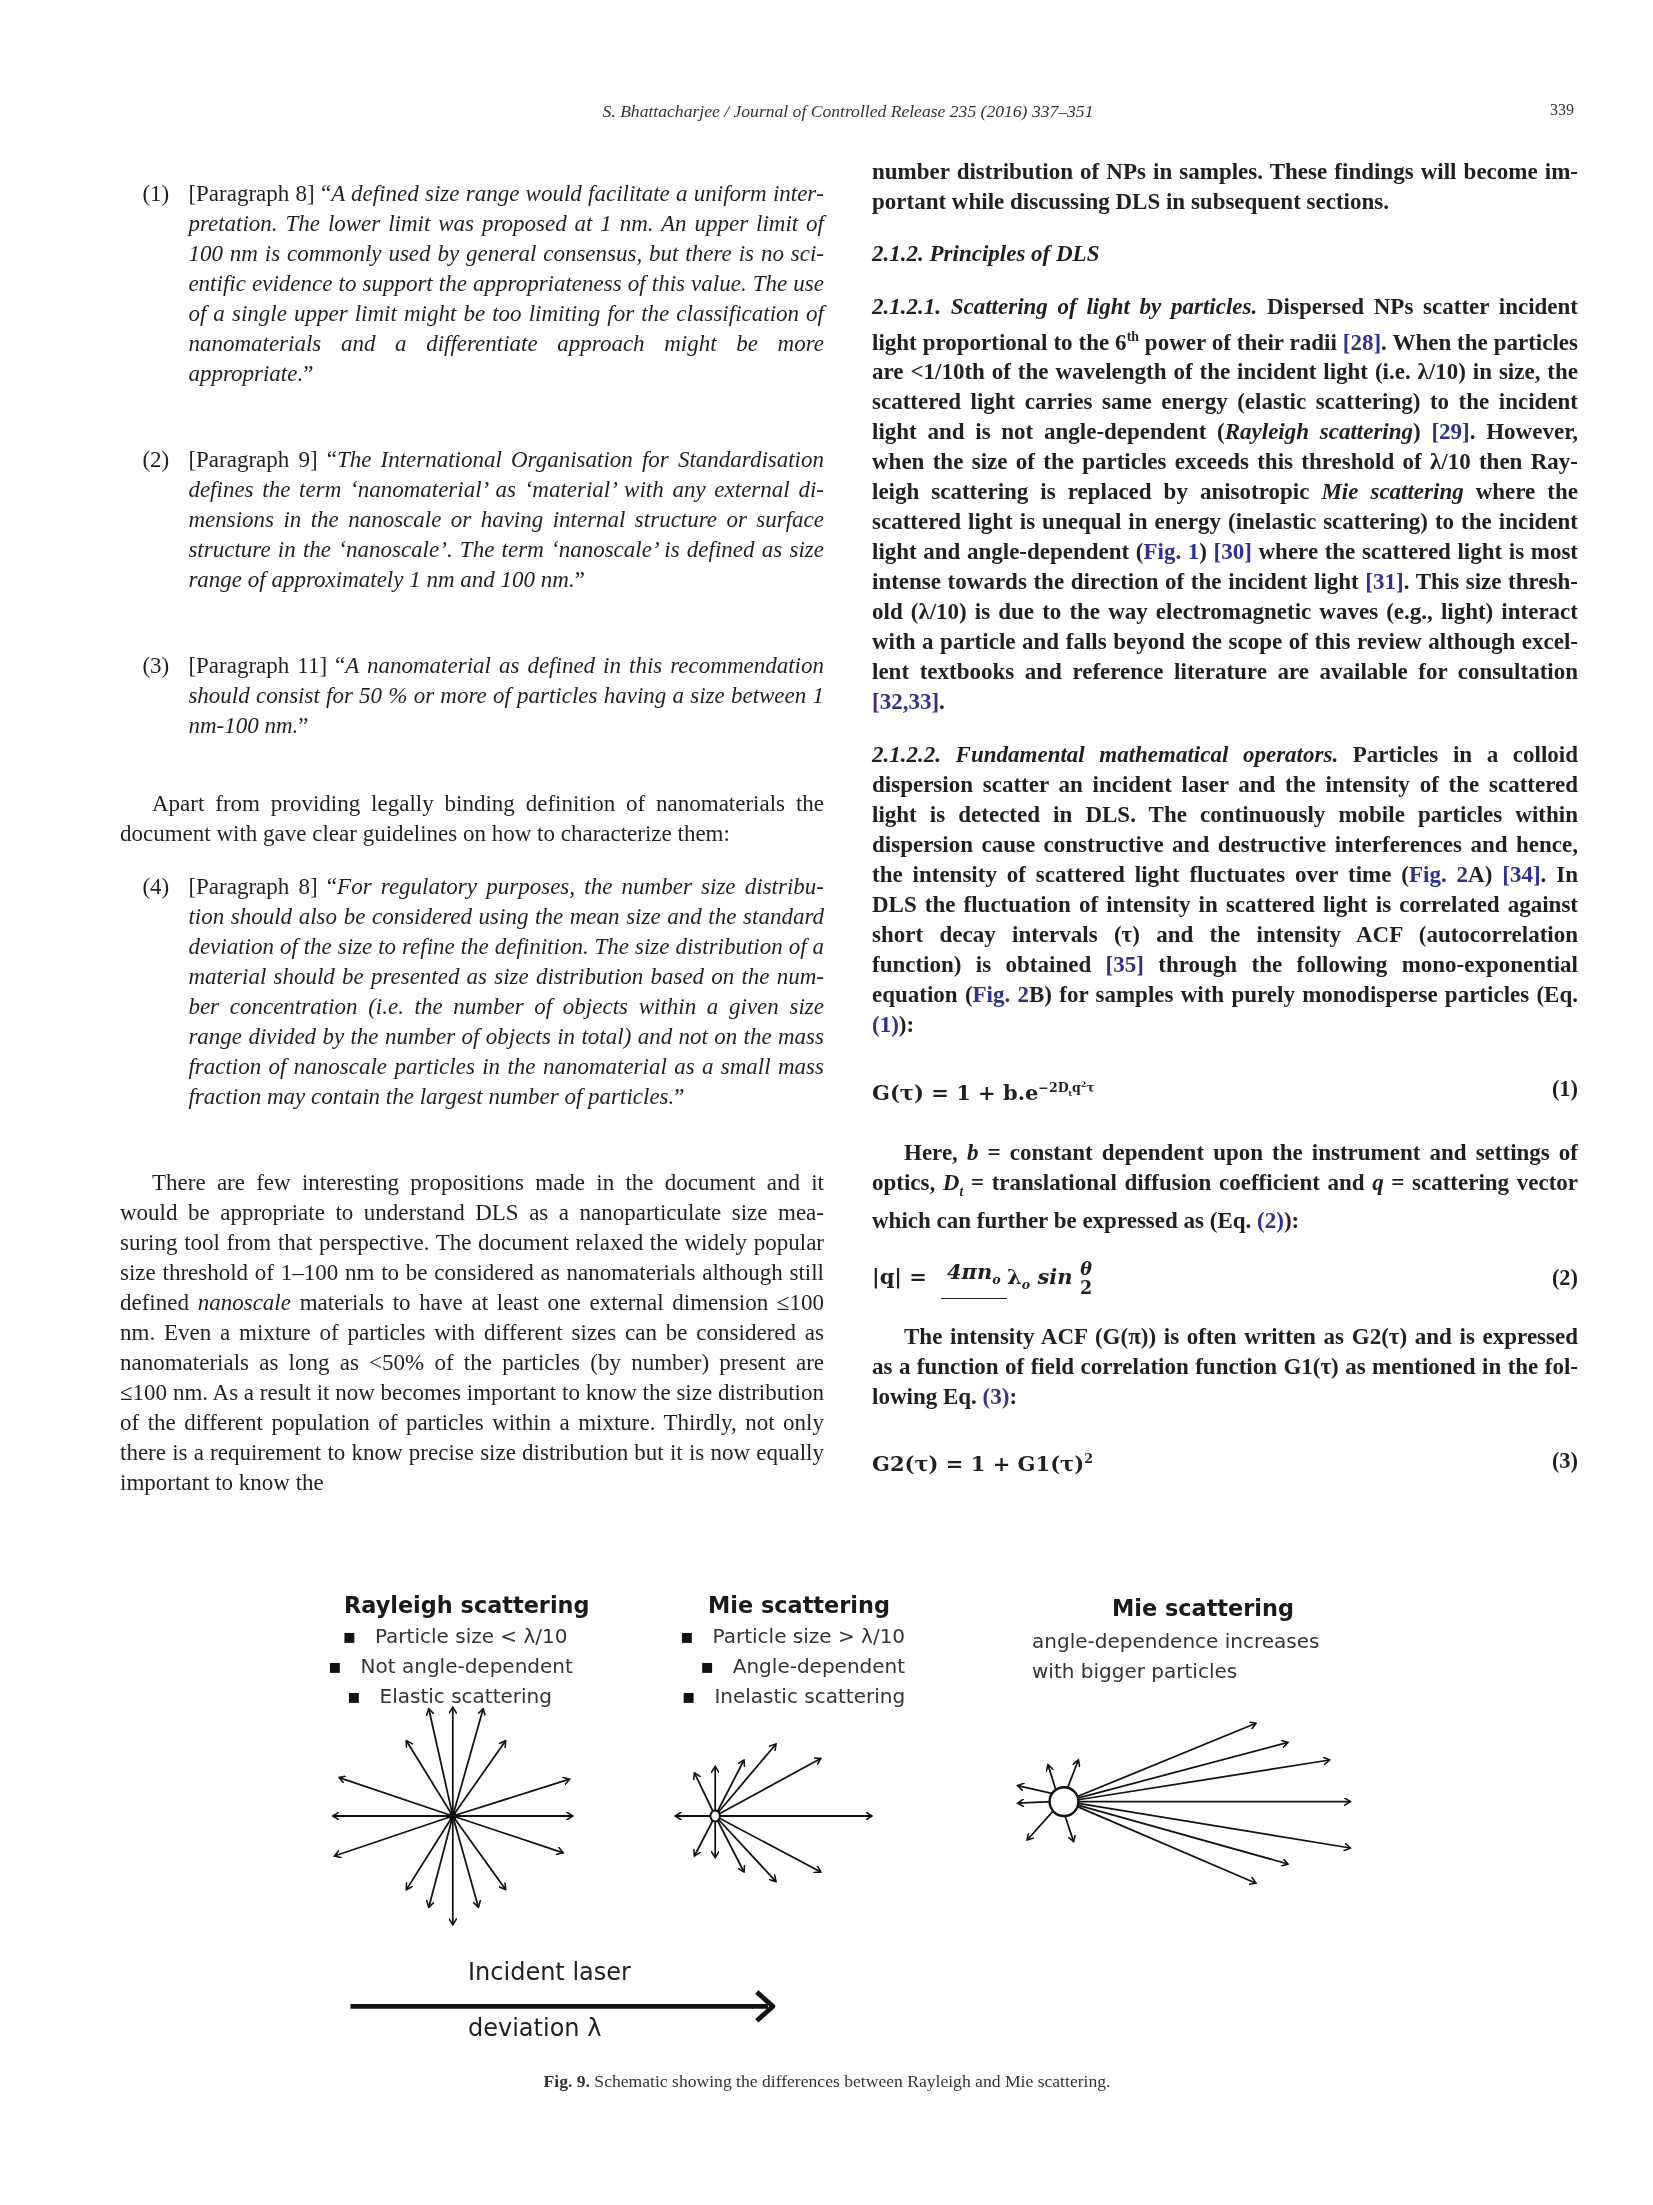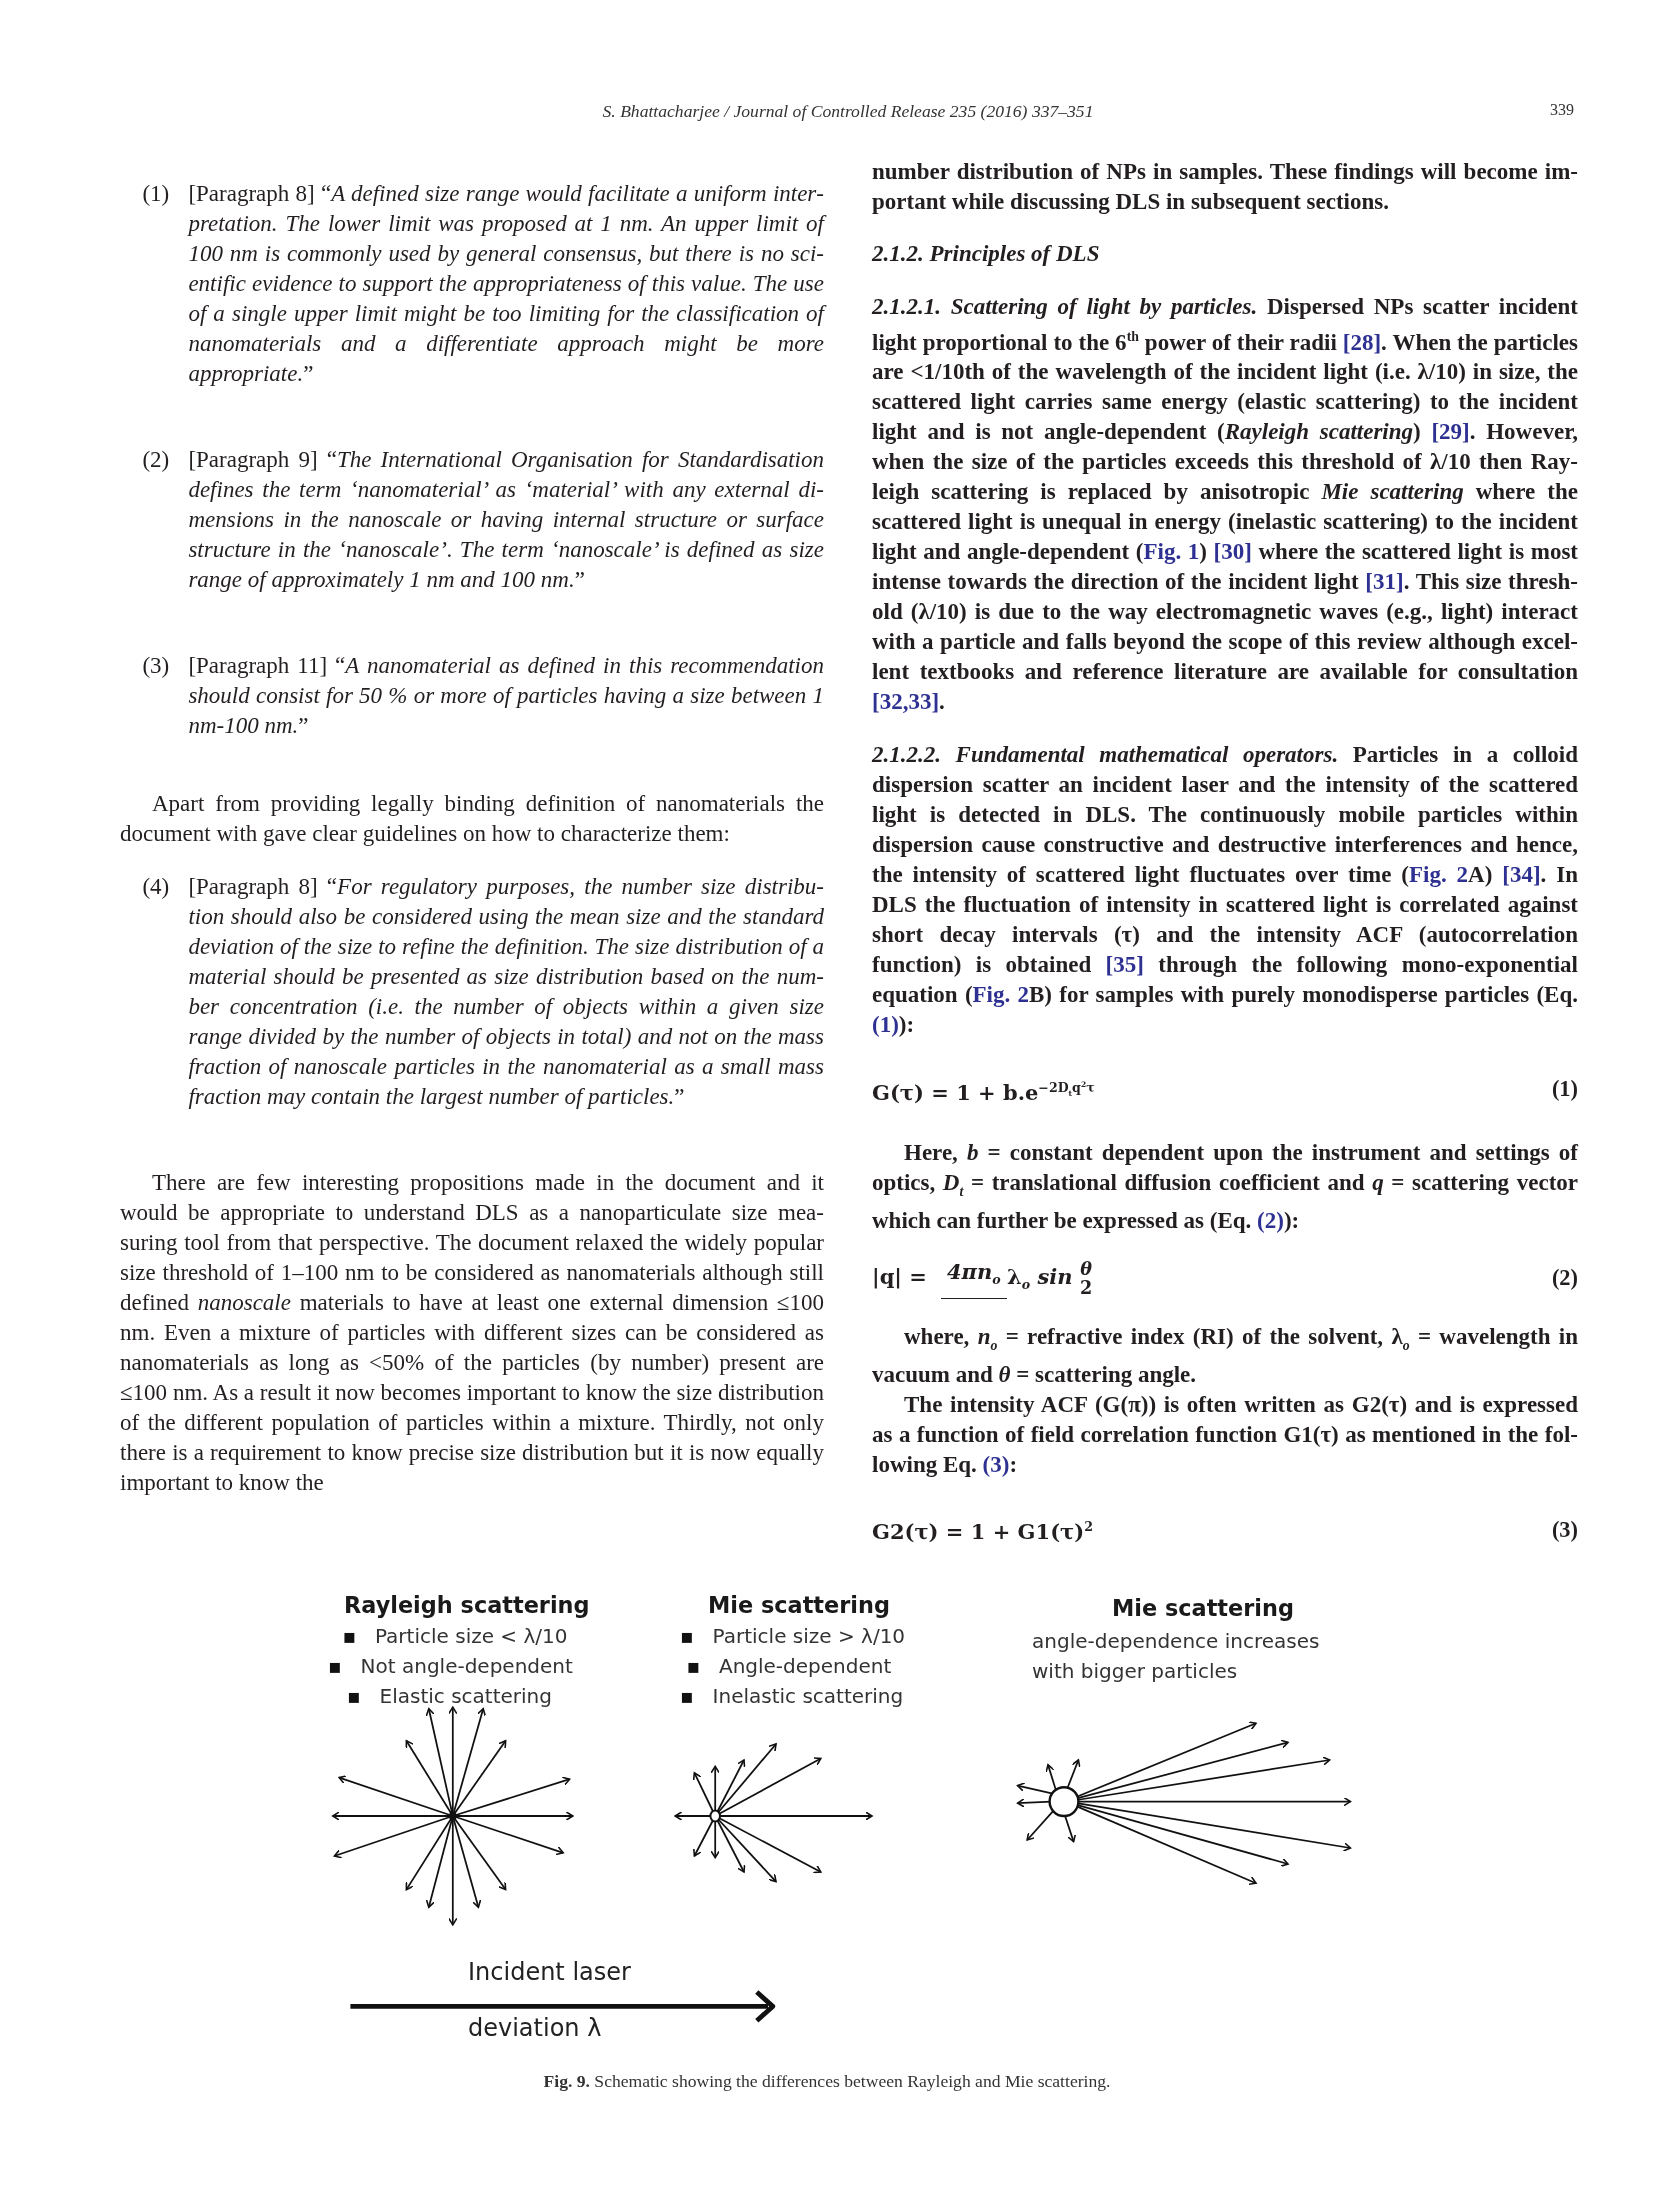--- a/index.html
+++ b/index.html
@@ -117,40 +117,39 @@
               <i>θ</i>
               <span>2</span>
             </span>
         </span>
       </span>
     </span>
     <span class="tag">(2)</span>
   </div>
   <div style="height:22.4px"></div>
 
-  <p class="indent"><span>where, </span><i>n</i><sub><i>o</i></sub><span> = refractive index (RI) of the solvent, λ</span><sub><i>o</i></sub><span> = wavelength in vacuum and </span><i>θ</i><span> = scattering angle.</span></p>
   <p class="indent"><span>The intensity ACF (G(π)) is often written as G2(τ) and is expressed as a function of field correlation function G1(τ) as mentioned in the fol­lowing Eq. </span><a class="link">(3)</a><span>:</span></p>
   <div style="height:32px"></div>
 
   <div class="eq">
     <span class="expr"><span>G2(τ) = 1 + G1(τ)</span><sup>2</sup></span>
     <span class="tag">(3)</span>
   </div>
 </div>
 
 <div class="figure">
   <div class="fig-title" style="left:40px; top:16px;">Rayleigh scattering</div>
   <ul class="fig-list" style="left:24px; top:45px;">
     <li style="padding-left:14.4px">Particle size &lt; λ/10</li>
     <li>Not angle-dependent</li>
     <li style="padding-left:19px">Elastic scattering</li>
   </ul>
 
   <div class="fig-title" style="left:404px; top:16px;">Mie scattering</div>
-  <ul class="fig-list" style="left:376px; top:45px;">
+  <ul class="fig-list" style="left:376px; top:45px;text-align:right;">
     <li>Particle size &gt; λ/10</li>
     <li style="padding-left:6.4px">Angle-dependent</li>
     <li>Inelastic scattering</li>
   </ul>
 
   <div class="fig-title" style="left:808px; top:19px;">Mie scattering</div>
   <div class="fig-sub" style="left:728px; top:50px; width:304px;">
     <div>angle-dependence increases</div>
     <div>with bigger particles</div>
   </div>

